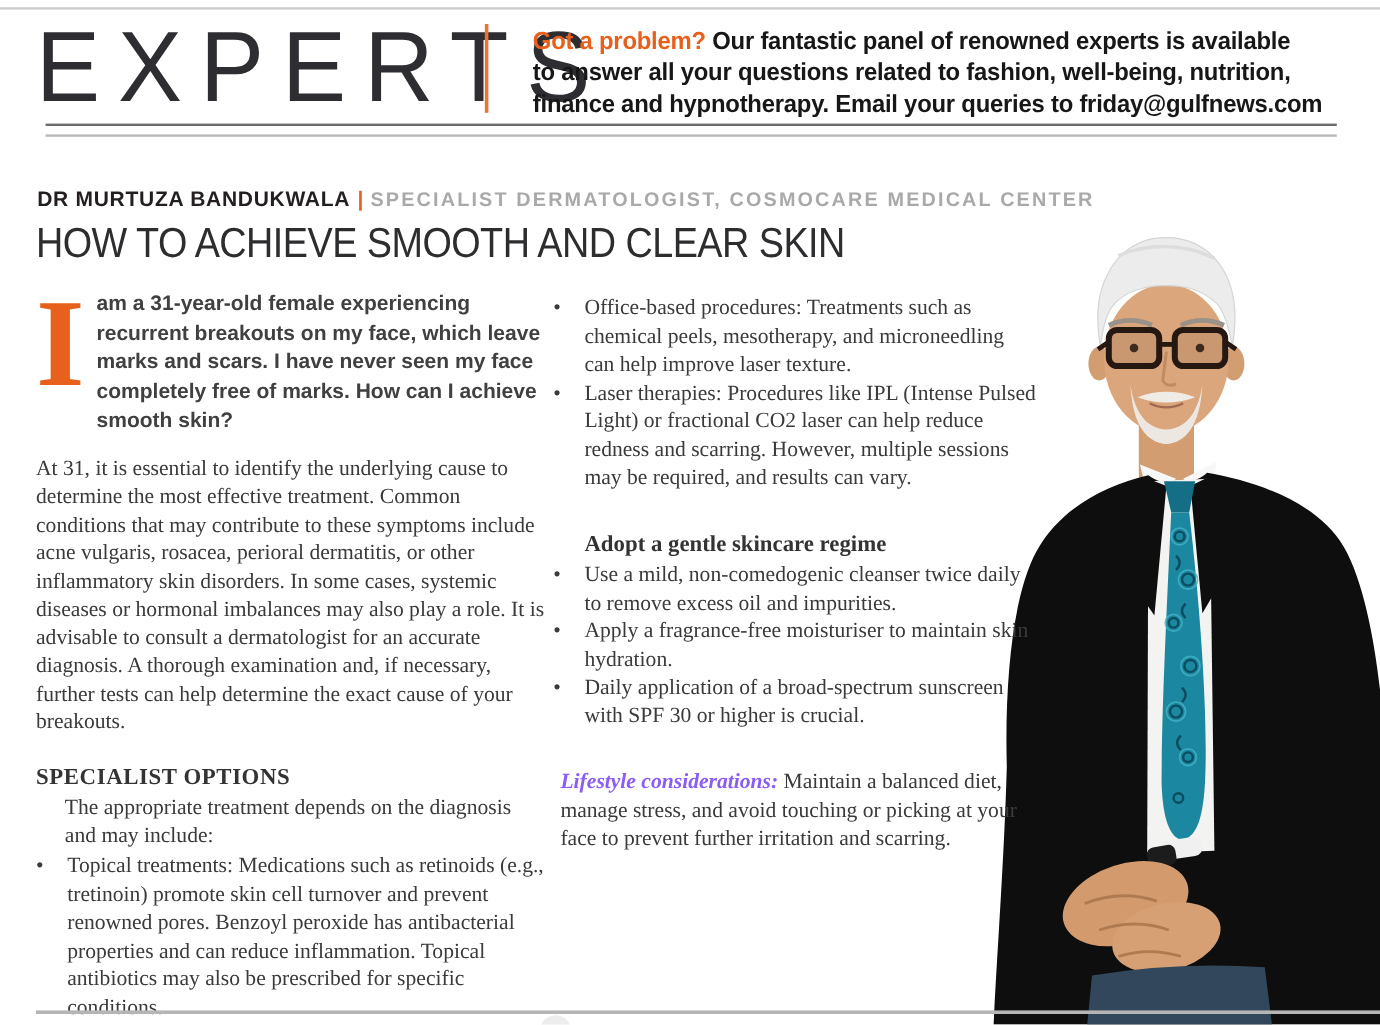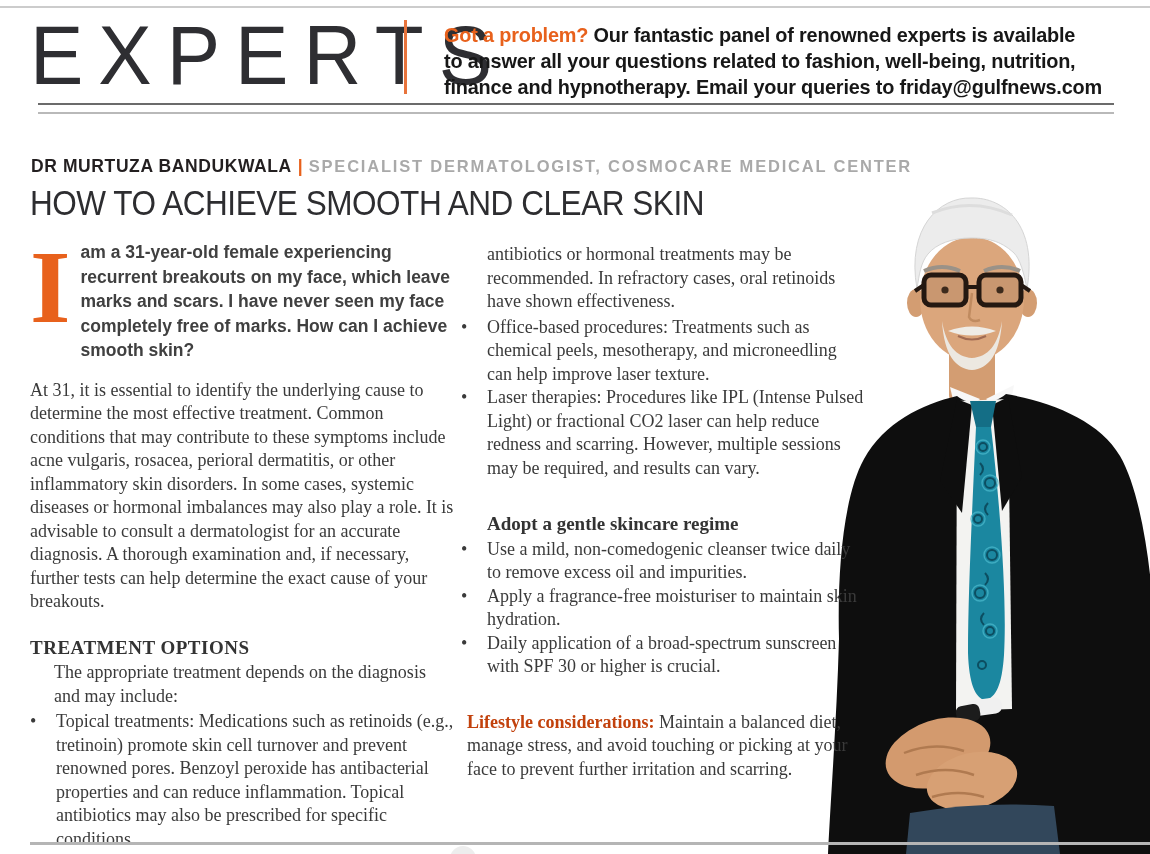--- a/index.html
+++ b/index.html
@@ -40,21 +40,21 @@
   .serif-head{font-weight:bold;color:#333;}
   #treatment-heading{margin-top:22px;letter-spacing:.5px;font-size:19px;}
   #treatment-intro{margin-top:2px;margin-left:24px;}
   .bullets{margin-top:2px;}
   .bullet{display:flex;}
   .bullet .dot{width:26px;flex:0 0 26px;color:#3a3a3a;}
   .bullet .bt{flex:1;}
   #continuation{padding-left:26px;}
   #regime-heading{margin:32px 0 1px 26px;font-size:19px;}
   #lifestyle{margin:32px 0 0 6px;}
-  #lifestyle .lh-b{font-weight:bold;color:#c2410c;}
+  #lifestyle .lh-b{font-weight:bold;color:#8b5cf6;font-style:italic;}
 
   
   #doctor-photo{left:820px;top:193px;width:330px;height:661px;z-index:1;}
 
   
   #bottom-rule{left:30px;top:842px;width:1120px;height:3px;background:#b5b5b5;z-index:3;}
   #ghost-circle{left:450px;top:846px;width:26px;height:26px;border-radius:50%;background:#ededed;z-index:4;}
 </style>
 </head>
 <body>
@@ -157,36 +157,35 @@
     <path d="M90 620 Q160 608 234 613 L240 661 L86 661 Z" fill="#32475b"></path>
   </svg>
 
   <div id="col-left" class="abs col">
     <div id="question">
       <span id="drop-cap">I</span>
       <span>am a 31-year-old female experiencing recurrent breakouts on my face, which leave marks and scars. I have never seen my face completely free of marks. How can I achieve smooth skin?</span>
     </div>
     <div style="clear:both"></div>
     <div id="answer-paragraph">At 31, it is essential to identify the underlying cause to determine the most effective treatment. Common conditions that may contribute to these symptoms include acne vulgaris, rosacea, perioral dermatitis, or other inflammatory skin disorders. In some cases, systemic diseases or hormonal imbalances may also play a role. It is advisable to consult a dermatologist for an accurate diagnosis. A thorough examination and, if necessary, further tests can help determine the exact cause of your breakouts.</div>
-    <div id="treatment-heading" class="serif-head">TREATMENT OPTIONS</div>
+    <div id="treatment-heading" class="serif-head">SPECIALIST OPTIONS</div>
     <div id="treatment-intro">The appropriate treatment depends on the diagnosis and may include:</div>
     <div class="bullets">
       <div class="bullet">
         <span class="dot">•</span>
         <span class="bt">Topical treatments: Medications such as retinoids (e.g., tretinoin) promote skin cell turnover and prevent renowned pores. Benzoyl peroxide has antibacterial properties and can reduce inflammation. Topical antibiotics may also be prescribed for specific conditions.</span>
       </div>
       <div class="bullet">
         <span class="dot">•</span>
         <span class="bt">Oral medications: For more severe cases, oral</span>
       </div>
     </div>
   </div>
 
   <div id="col-right" class="abs col">
-    <div id="continuation">antibiotics or hormonal treatments may be recommended. In refractory cases, oral retinoids have shown effectiveness.</div>
     <div class="bullets">
       <div class="bullet">
         <span class="dot">•</span>
         <span class="bt">Office-based procedures: Treatments such as chemical peels, mesotherapy, and microneedling can help improve laser texture.</span>
       </div>
       <div class="bullet">
         <span class="dot">•</span>
         <span class="bt">Laser therapies: Procedures like IPL (Intense Pulsed Light) or fractional CO2 laser can help reduce redness and scarring. However, multiple sessions may be required, and results can vary.</span>
       </div>
     </div>

